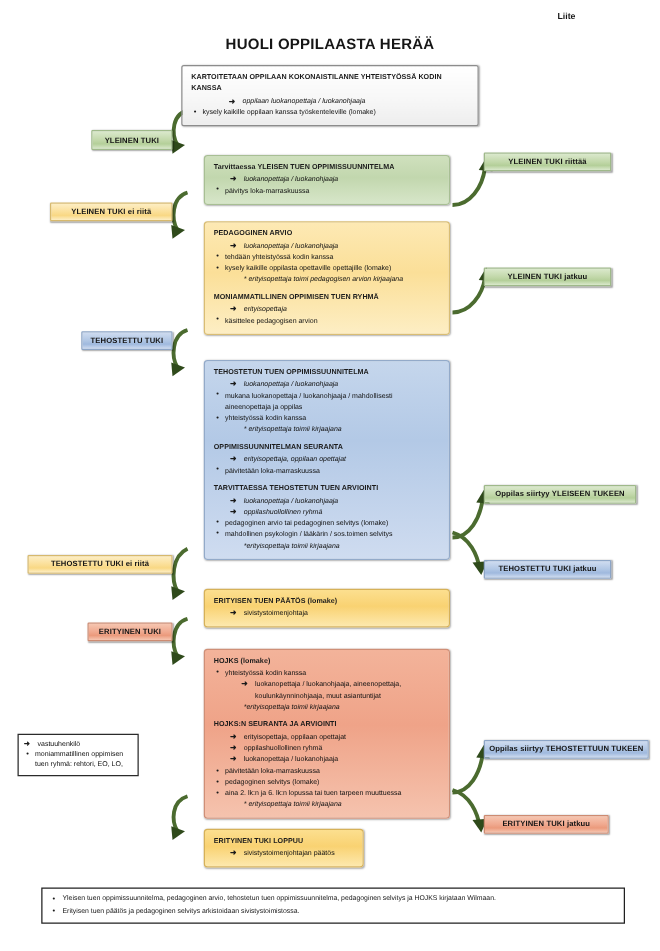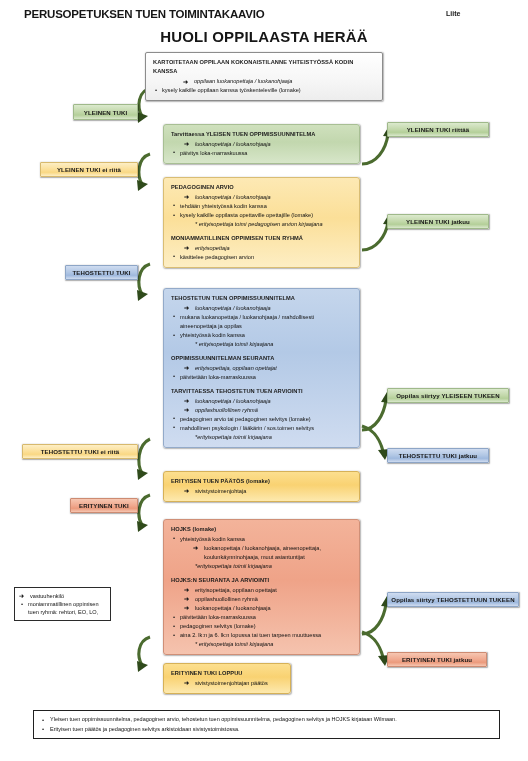--- a/index.html
+++ b/index.html
@@ -20,21 +20,21 @@
     font-size:11.5px;font-weight:bold;letter-spacing:-0.2px;
     color:#161616;
     white-space:nowrap;
   }
   .annex{
     left:446px;top:10px;
     font-size:7px;font-weight:bold;color:#161616;
   }
   .subtitle{
     left:0;top:28px;width:528px;text-align:center;
-    font-size:15px;font-weight:bold;letter-spacing:.2px;color:#161616;
+    font-size:12px;font-weight:bold;letter-spacing:.2px;color:#161616;
   }
 
   
   .box{
     border:1px solid #9a9a9a;
     border-radius:3px;
     padding:5px 7px 5px 7px;
     font-size:5.6px;
     line-height:1.62;
     box-shadow:0.6px 0.6px 1.4px rgba(0,0,0,.30);
@@ -144,21 +144,20 @@
   
   svg.conn{position:absolute;overflow:visible;pointer-events:none;}
   .cpath{fill:none;stroke:#4b6b2f;stroke-width:3.1px;stroke-linecap:butt;}
   .chead{fill:#2f4a1b;}
 </style>
 </head>
 <body>
 
 <div class="stage">
 
-  <div class="abs doc-title">PERUSOPETUKSEN TUEN TOIMINTAKAAVIO</div>
   <div class="abs annex">Liite</div>
   <div class="abs subtitle">HUOLI OPPILAASTA HERÄÄ</div>
 
   <svg class="conn" style="left:134px;top:86px;width:60px;height:46px;">
     <path class="cpath" d="M18,2 C3,4 3,22 8,30"></path>
     <polygon class="chead" points="3,26 14,30 4,37"></polygon>
   </svg>
   <svg class="conn" style="left:134px;top:152px;width:60px;height:48px;">
     <path class="cpath" d="M16,2 C3,6 3,24 8,32"></path>
     <polygon class="chead" points="3,28 14,32 4,39"></polygon>

